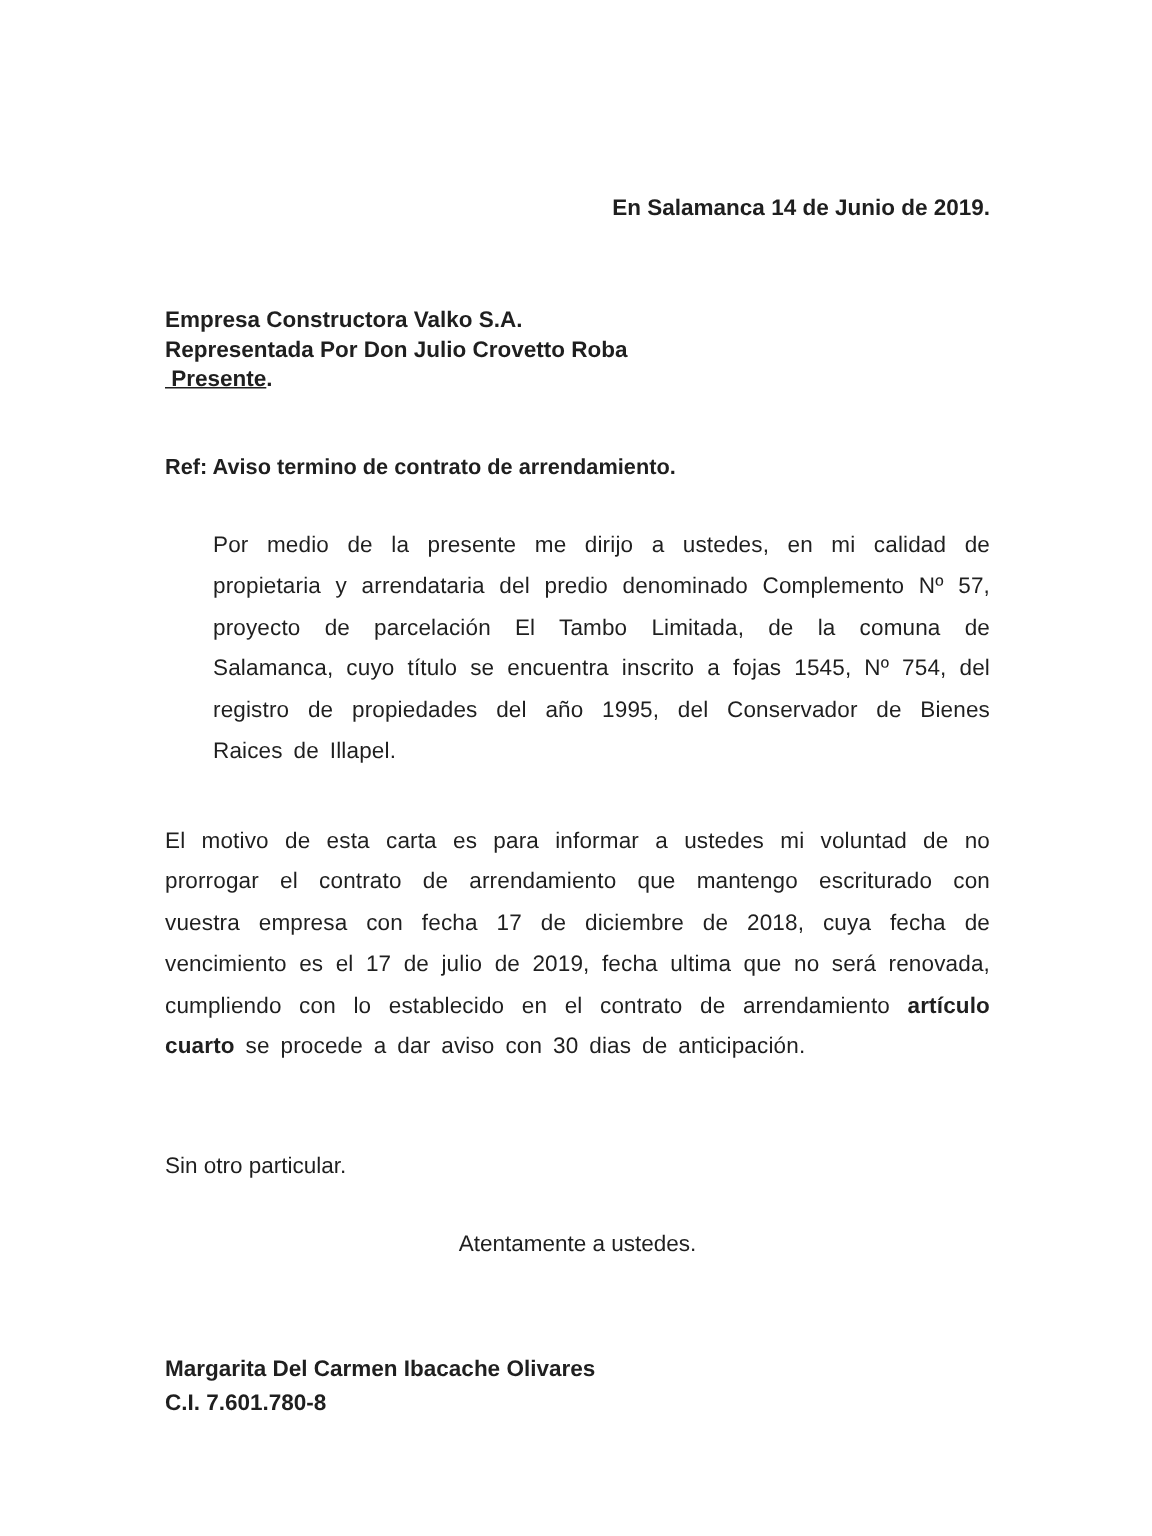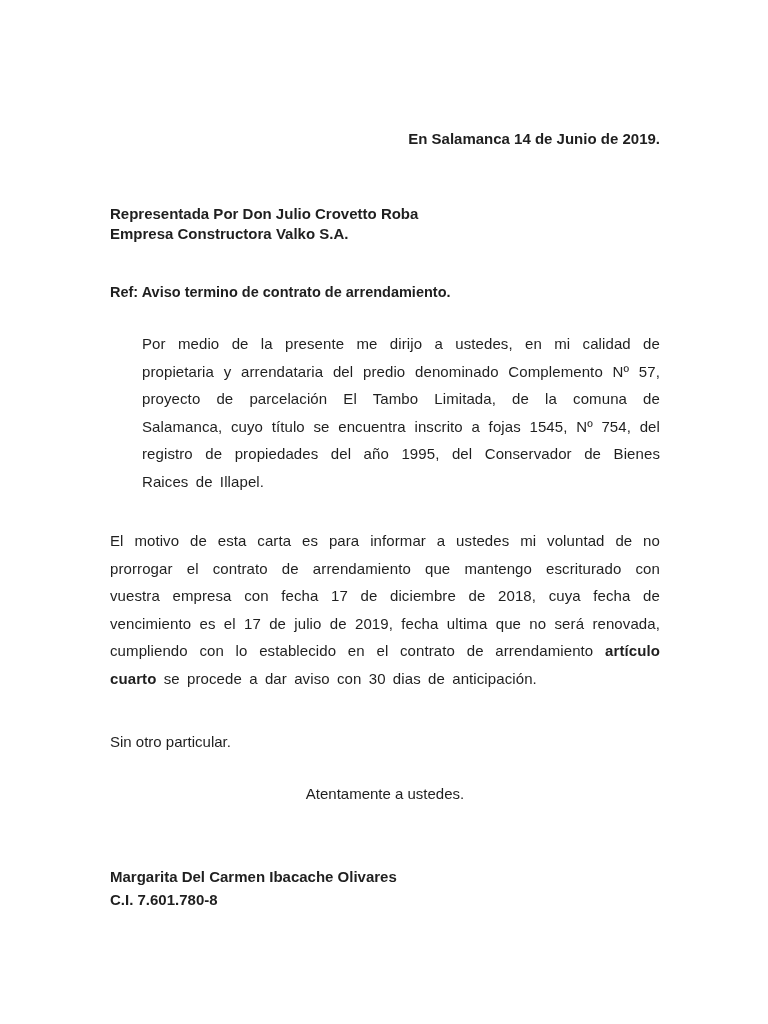--- a/index.html
+++ b/index.html
@@ -51,21 +51,21 @@
     line-height: 27.5px;
     text-align: justify;
     text-align-last: left;
     word-spacing: 3px;
     letter-spacing: 0.1px;
   }
   .para.p1 { margin-top: 28px; margin-left: 32px; }
   .para.p2 { margin-top: 32px; }
   .para .bold-inline { font-weight: bold; }
   .closing1 {
-    margin-top: 40px;
+    margin-top: 56px;
     font-size: 15px;
     line-height: 19px;
   }
   .closing2 {
     margin-top: 33px;
     font-size: 15px;
     line-height: 19px;
     text-align: center;
   }
   .signature {
@@ -78,22 +78,25 @@
 </style>
 </head>
 <body>
 
 <div class="page">
   <div class="content">
 
     <div class="date-line">En Salamanca 14 de Junio de 2019.</div>
 
     <div class="recipient">
+      <div>Empresa Constructora Valko S.A.</div>
       <div>Representada Por Don Julio Crovetto Roba</div>
-      <div>Empresa Constructora Valko S.A.</div>
+      <div class="presente-line">
+        <span class="underlined"> Presente</span><span>.</span>
+      </div>
     </div>
 
     <div class="ref-line">Ref: Aviso termino de contrato de arrendamiento.</div>
 
     <div class="para p1">Por medio de la presente me dirijo a ustedes, en mi calidad de propietaria y arrendataria del predio denominado Complemento Nº 57, proyecto de parcelación El Tambo Limitada, de la comuna de Salamanca, cuyo título se encuentra inscrito a fojas 1545, Nº 754, del registro de propiedades del año 1995, del Conservador de Bienes Raices de Illapel.</div>
 
     <div class="para p2">
       <span>El motivo de esta carta es para informar a ustedes mi voluntad de no prorrogar el contrato de arrendamiento que mantengo escriturado con vuestra empresa con fecha 17 de diciembre de 2018, cuya fecha de vencimiento es el 17 de julio de 2019, fecha ultima que no será renovada, cumpliendo con lo establecido en el contrato de arrendamiento </span><span class="bold-inline">artículo cuarto</span><span> se procede a dar aviso con 30 dias de anticipación.</span>
     </div>
 

